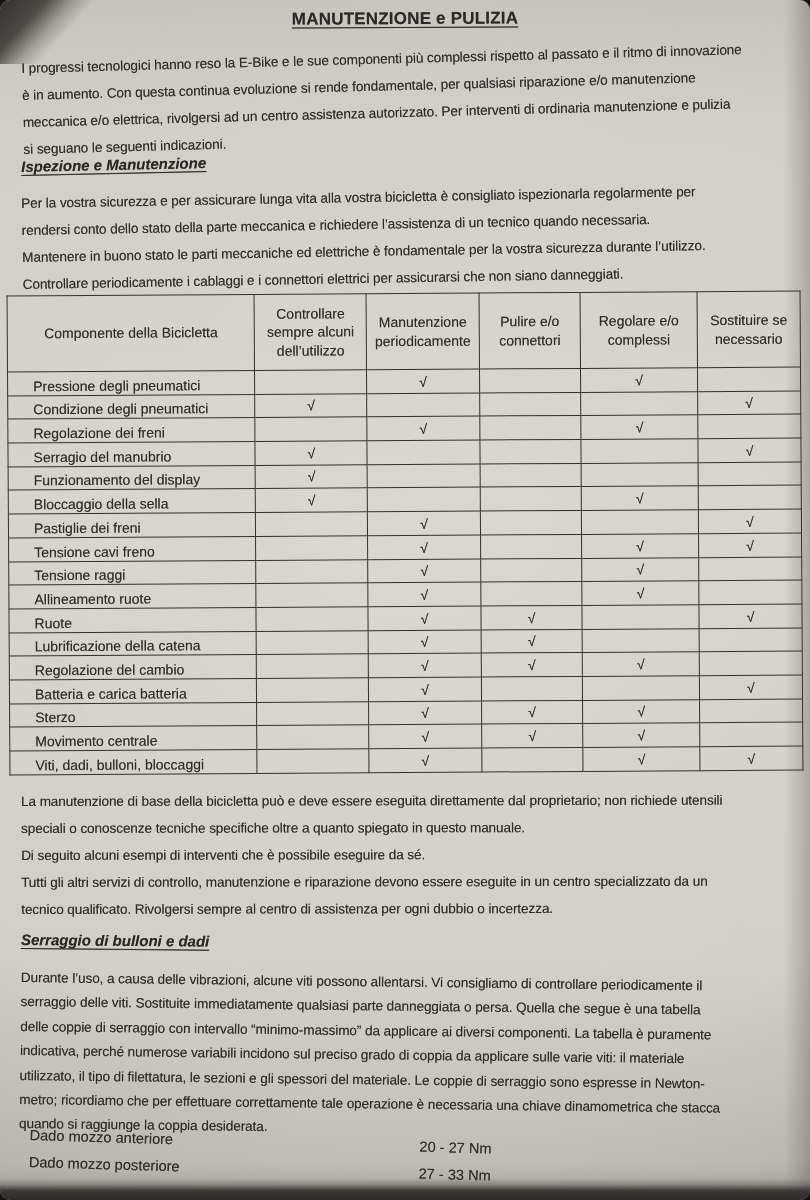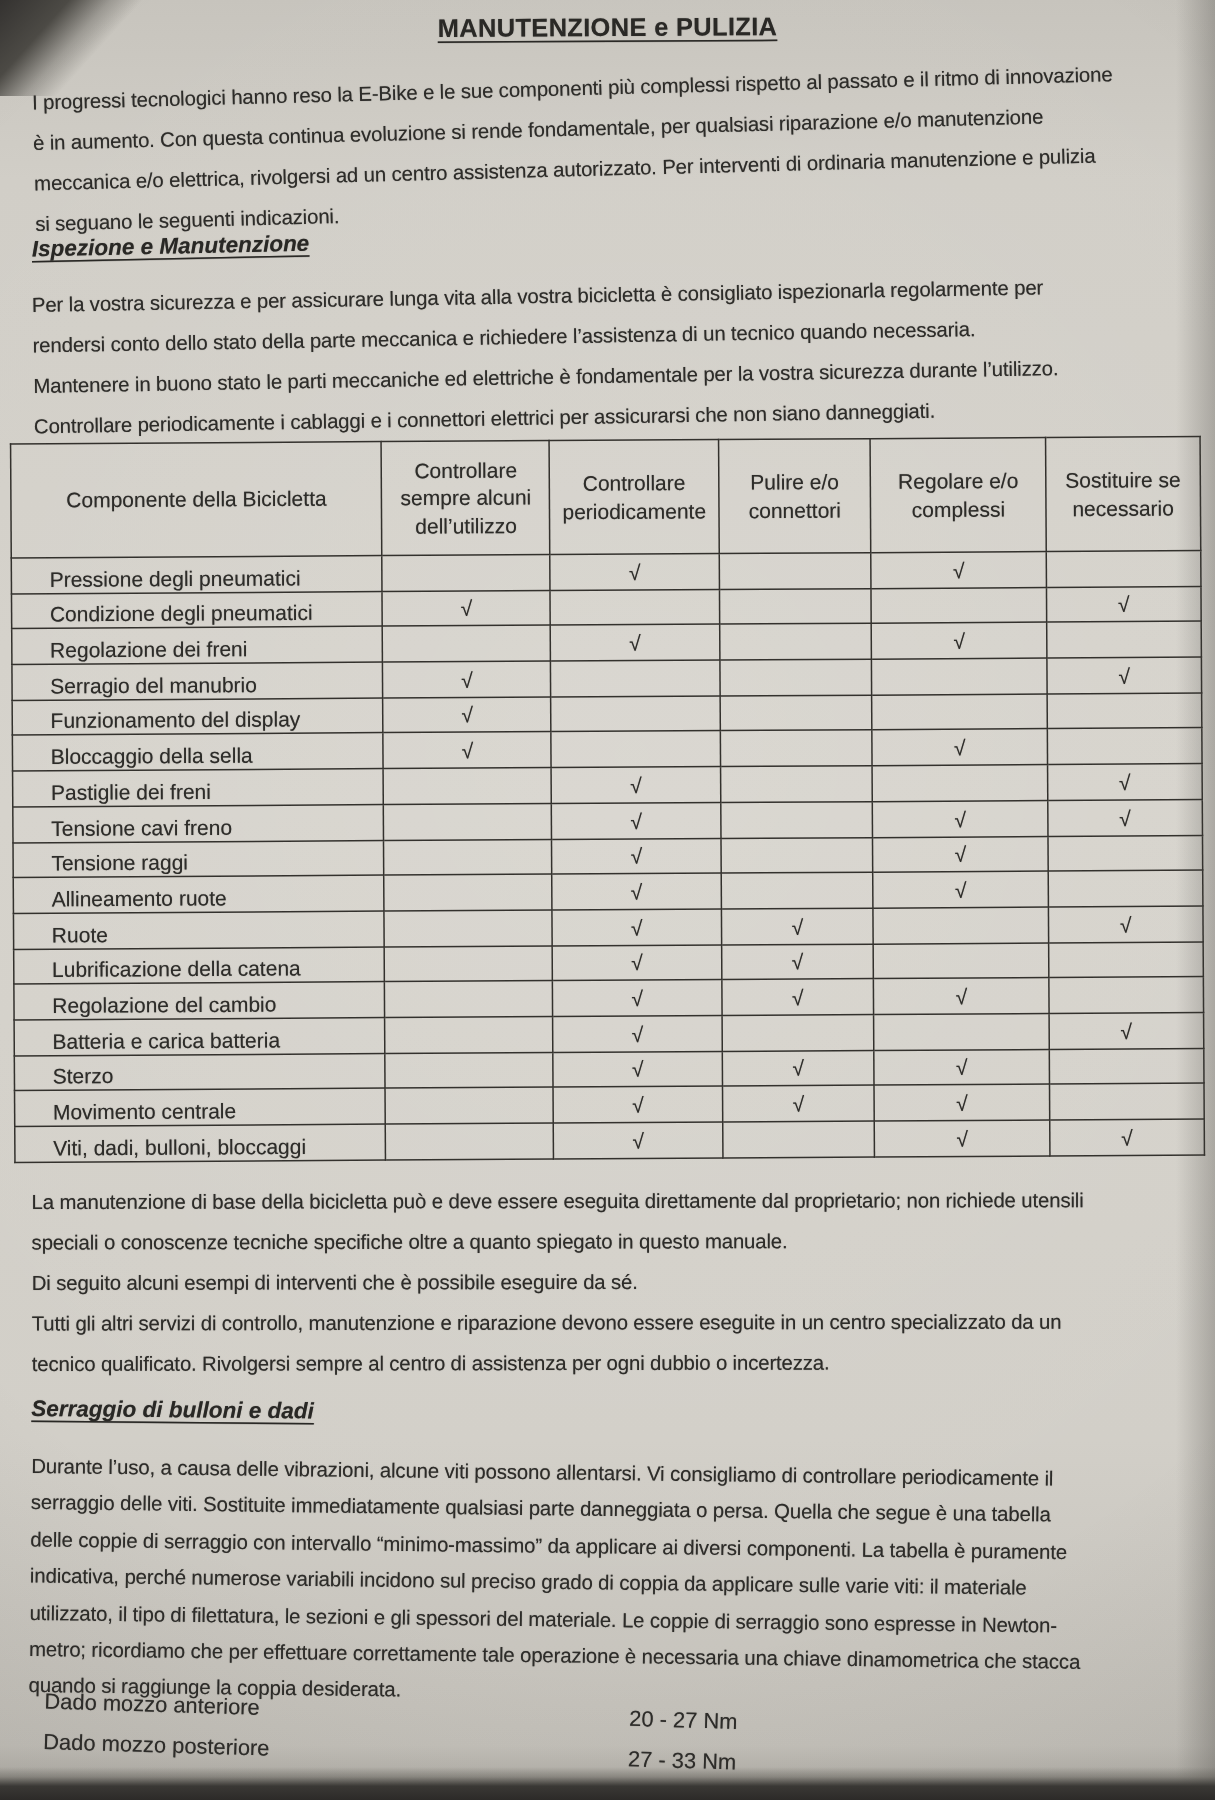--- a/index.html
+++ b/index.html
@@ -8,20 +8,21 @@
     background:#141311;
     font-family:"Liberation Sans", sans-serif;
   }
   .photo {
     position:relative; width:810px; height:1200px; overflow:hidden;
     color:#2d2c29;
     background:
       radial-gradient(ellipse 130% 90% at 52% 42%, rgba(255,255,255,0.10) 0%, rgba(0,0,0,0.0) 55%, rgba(35,33,30,0.16) 100%),
       linear-gradient(180deg, #c7c4bd 0%, #d1cec7 10%, #d5d2cb 45%, #d2cfc8 80%, #c3c0b9 97%, #a7a49d 100%),
       #d0cdc6;
+    border-radius: 10px;
   }
   .photo * { text-shadow: 0 0 0.6px rgba(45,44,41,0.55); }
 
   
   .corner-tl {
     position:absolute; top:0; left:0; width:96px; height:64px;
     background: linear-gradient(132deg, #343230 0%, #4c4a45 30%, rgba(76,74,69,0.35) 48%, rgba(76,74,69,0) 62%);
     pointer-events:none;
   }
   .bottom-edge {
@@ -117,21 +118,21 @@
         <col class="c-prima">
         <col class="c-period">
       <col class="c-pulire">
         <col class="c-regola">
         <col class="c-sost">
     </colgroup>
     <thead>
       <tr>
         <th>Componente della Bicicletta</th>
         <th>Controllare sempre alcuni dell’utilizzo</th>
-        <th>Controllare periodicamente</th>
+        <th>Manutenzione periodicamente</th>
         <th>Pulire e/o connettori</th>
         <th>Regolare e/o complessi</th>
         <th>Sostituire se necessario</th>
       </tr>
     </thead>
     <tbody>
     <tr>
       <td class="comp">Pressione degli pneumatici</td>
       <td class="chk"></td>
       <td class="chk">√</td>

